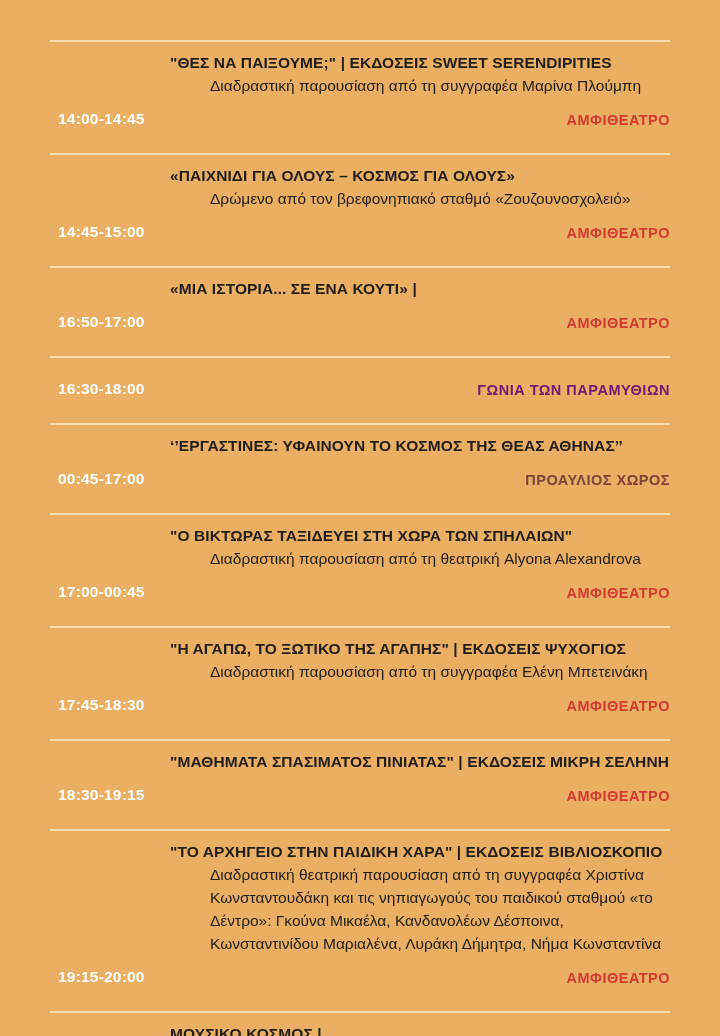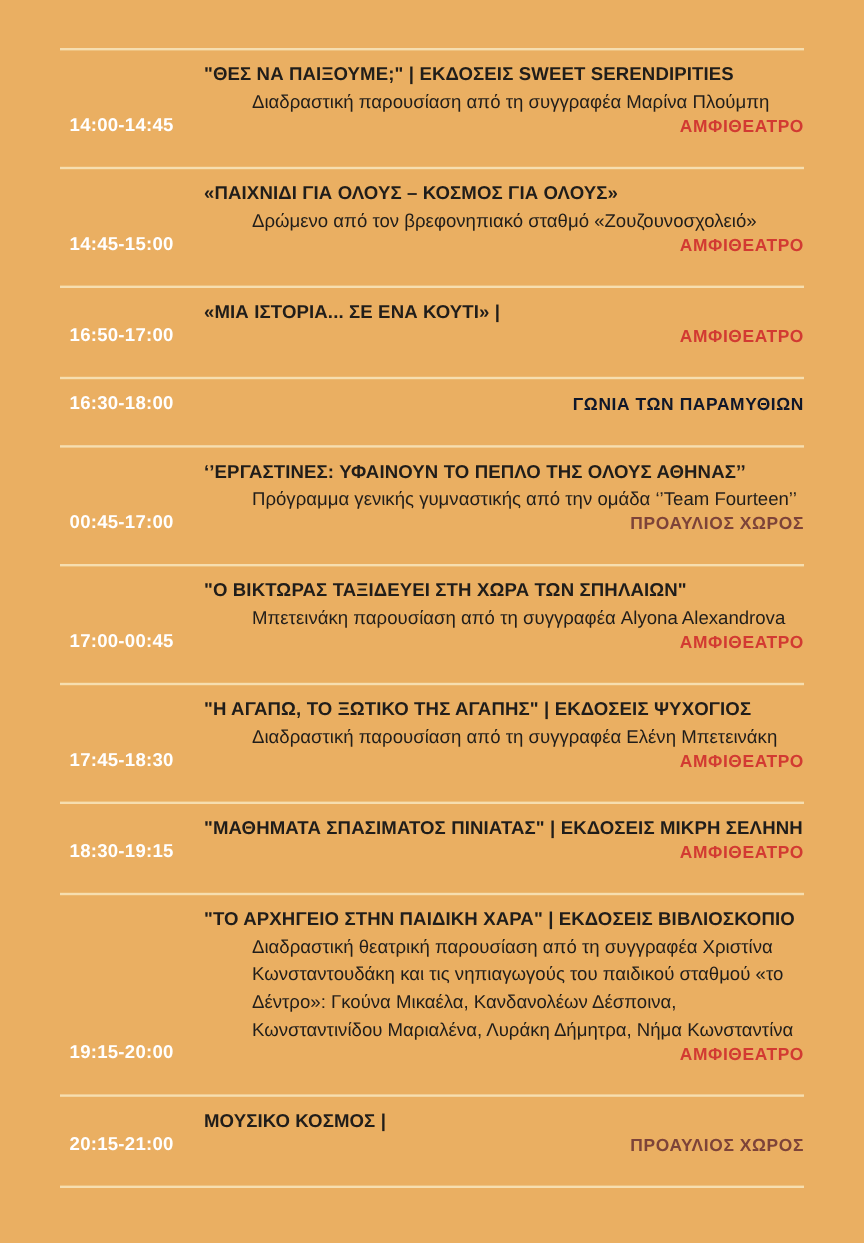--- a/index.html
+++ b/index.html
@@ -52,21 +52,21 @@
   }
   .desc.block {
     display: block;
     margin-left: 40px;
   }
   .location {
     text-align: right;
     font-weight: bold;
     font-size: 14.5px;
     line-height: 19px;
-    margin-top: 0;
+    margin-top: 14px;
     letter-spacing: 0.5px;
   }
 </style>
 </head>
 <body style="background: rgb(234, 175, 98);">
 
 <main class="schedule">
     <div class="divider" style="background: rgb(246, 222, 176);"></div>
   <div class="row">
     <div class="time">14:00-14:45</div>
@@ -94,39 +94,39 @@
       <div class="text">
         <span class="title">«ΜΙΑ ΙΣΤΟΡΙΑ... ΣΕ ΕΝΑ ΚΟΥΤΙ» |</span>
       </div>
       <div class="location" style="color: rgb(210, 58, 50);">ΑΜΦΙΘΕΑΤΡΟ</div>
     </div>
   </div>
 <div class="divider" style="background: rgb(246, 222, 176);"></div>
   <div class="row">
     <div class="time">16:30-18:00</div>
     <div class="content">
-      <div class="location" style="color: #0f172a;">ΓΩΝΙΑ ΤΩΝ ΠΑΡΑΜΥΘΙΩΝ</div>
+      <div class="location" style="color: #701a75;">ΓΩΝΙΑ ΤΩΝ ΠΑΡΑΜΥΘΙΩΝ</div>
     </div>
   </div>
 <div class="divider" style="background: rgb(246, 222, 176);"></div>
   <div class="row">
     <div class="time">00:45-17:00</div>
     <div class="content">
       <div class="text">
-        <span class="title">‘’ΕΡΓΑΣΤΙΝΕΣ: ΥΦΑΙΝΟΥΝ ΤΟ ΠΕΠΛΟ ΤΗΣ ΟΛΟΥΣ ΑΘΗΝΑΣ’’</span><span class="desc block">Πρόγραμμα γενικής γυμναστικής από την ομάδα ‘’Team Fourteen’’</span>
+        <span class="title">‘’ΕΡΓΑΣΤΙΝΕΣ: ΥΦΑΙΝΟΥΝ ΤΟ ΚΟΣΜΟΣ ΤΗΣ ΘΕΑΣ ΑΘΗΝΑΣ’’</span>
       </div>
       <div class="location" style="color: rgb(125, 67, 57);">ΠΡΟΑΥΛΙΟΣ ΧΩΡΟΣ</div>
     </div>
   </div>
 <div class="divider" style="background: rgb(246, 222, 176);"></div>
   <div class="row">
     <div class="time">17:00-00:45</div>
     <div class="content">
       <div class="text">
-        <span class="title">"Ο ΒΙΚΤΩΡΑΣ ΤΑΞΙΔΕΥΕΙ ΣΤΗ ΧΩΡΑ ΤΩΝ ΣΠΗΛΑΙΩΝ"</span><span class="desc block">Μπετεινάκη παρουσίαση από τη συγγραφέα Alyona Alexandrova</span>
+        <span class="title">"Ο ΒΙΚΤΩΡΑΣ ΤΑΞΙΔΕΥΕΙ ΣΤΗ ΧΩΡΑ ΤΩΝ ΣΠΗΛΑΙΩΝ"</span><span class="desc block">Διαδραστική παρουσίαση από τη θεατρική Alyona Alexandrova</span>
       </div>
       <div class="location" style="color: rgb(210, 58, 50);">ΑΜΦΙΘΕΑΤΡΟ</div>
     </div>
   </div>
 <div class="divider" style="background: rgb(246, 222, 176);"></div>
   <div class="row">
     <div class="time">17:45-18:30</div>
     <div class="content">
       <div class="text">
         <span class="title">"Η ΑΓΑΠΩ, ΤΟ ΞΩΤΙΚΟ ΤΗΣ ΑΓΑΠΗΣ" | ΕΚΔΟΣΕΙΣ ΨΥΧΟΓΙΟΣ</span><span class="desc block">Διαδραστική παρουσίαση από τη συγγραφέα Ελένη Μπετεινάκη</span>

